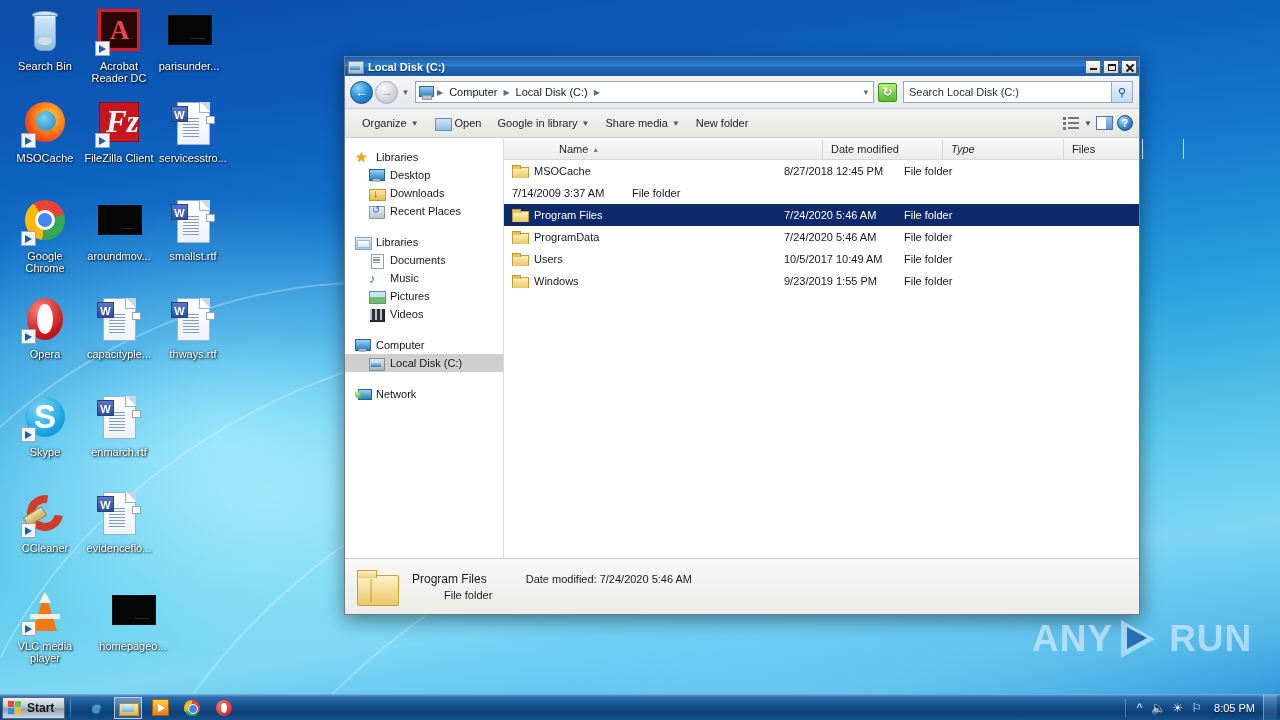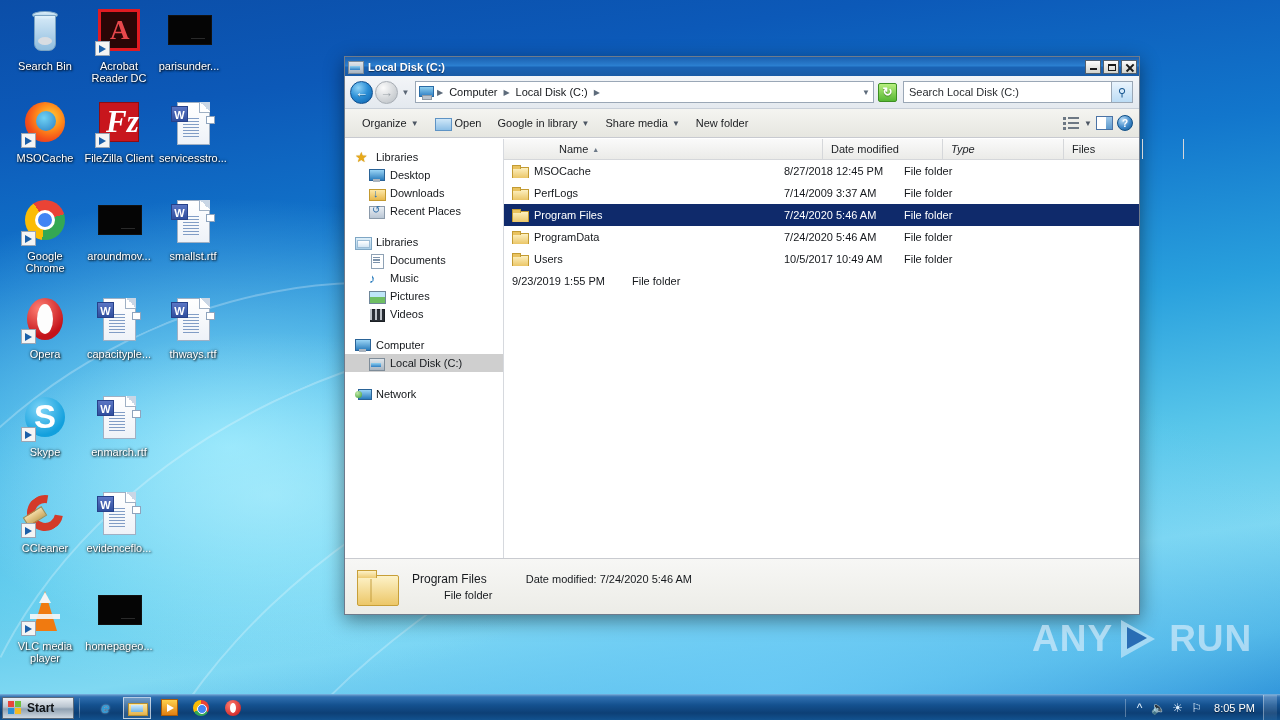--- a/index.html
+++ b/index.html
@@ -345,21 +345,21 @@
 
   
   #taskbar {
     position: absolute; left: 0; bottom: 0; width: 1280px; height: 26px;
     background: linear-gradient(180deg, #5f95c8 0%, #2f6fb0 8%, #14518f 40%, #0d3f75 72%, #12528f 100%);
     border-top: 1px solid #6ea8d8;
     display: flex; align-items: center; padding-left: 2px;
   }
   #startbtn {
     height: 22px; display: flex; align-items: center; gap: 4px;
-    padding: 0 19px 0 5px;
+    padding: 0 10px 0 5px;
     background: linear-gradient(#e9eef3, #b9c4cf 45%, #8fa0b1 55%, #cfd8e1);
     border: 1px solid #58687a;
     font-weight: bold; font-size: 12px; color: #101316;
   }
   .winlogo { width: 15px; height: 14px; position: relative; }
   .winlogo i { position:absolute; width:6px; height:6px; }
   .winlogo i:nth-child(1){ left:0; top:0; background:#e8453c; }
   .winlogo i:nth-child(2){ left:7px; top:0; background:#6fbf3f; }
   .winlogo i:nth-child(3){ left:0; top:7px; background:#2a8fd6; }
   .winlogo i:nth-child(4){ left:7px; top:7px; background:#f5ba22; }
@@ -534,21 +534,21 @@
     </div>
     <div class="dicon" style="left: 8px; top: 588px;">
       <div class="glyph">
         <div style="position:absolute;left:12px;top:3px;width:0;height:0;border-left:12px solid transparent;border-right:12px solid transparent;border-bottom:40px solid #f07a10"></div>
         <div style="position:absolute;left:18px;top:4px;width:0;height:0;border-left:6px solid transparent;border-right:6px solid transparent;border-bottom:11px solid #f4f4f4"></div>
         <div style="position:absolute;left:9px;top:26px;width:30px;height:5px;background:#f7f7f7;opacity:.9"></div>
         <span class="shortcut-arrow"></span>
       </div>
       <span class="label">VLC media player</span>
     </div>
-    <div class="dicon" style="left: 82px; top: 588px; text-align: center;">
+    <div class="dicon" style="left: 96px; top: 588px; text-align: center;">
       <div class="glyph">
         <div class="black-thumb"></div>
       </div>
       <span class="label">homepageo...</span>
     </div>
   </div>
 
 <div id="explorer-window">
 
   <div id="titlebar">
@@ -712,24 +712,20 @@
               <span>8/27/2018 12:45 PM</span>
             </div>
             <div class="cell" style="width: 121px; flex: 0 0 121px;">
               <span>File folder</span>
             </div>
             <div class="cell" style="width: 79px; flex: 0 0 79px;">
               <span></span>
             </div>
           </div>
           <div class="row">
-            <div class="cell" style="width: 272px; flex: 0 0 272px;">
-              <span class="folder-sm"></span>
-              <span>PerfLogs</span>
-            </div>
             <div class="cell" style="width: 120px; flex: 0 0 120px;">
               <span>7/14/2009 3:37 AM</span>
             </div>
             <div class="cell" style="width: 121px; flex: 0 0 121px;">
               <span>File folder</span>
             </div>
             <div class="cell" style="width: 79px; flex: 0 0 79px;">
               <span></span>
             </div>
           </div>
@@ -772,20 +768,24 @@
               <span>10/5/2017 10:49 AM</span>
             </div>
             <div class="cell" style="width: 121px; flex: 0 0 121px;">
               <span>File folder</span>
             </div>
             <div class="cell" style="width: 79px; flex: 0 0 79px;">
               <span></span>
             </div>
           </div>
           <div class="row">
+            <div class="cell" style="width: 272px; flex: 0 0 272px;">
+              <span class="folder-sm"></span>
+              <span>Windows</span>
+            </div>
             <div class="cell" style="width: 120px; flex: 0 0 120px;">
               <span>9/23/2019 1:55 PM</span>
             </div>
             <div class="cell" style="width: 121px; flex: 0 0 121px;">
               <span>File folder</span>
             </div>
             <div class="cell" style="width: 79px; flex: 0 0 79px;">
               <span></span>
             </div>
           </div>

